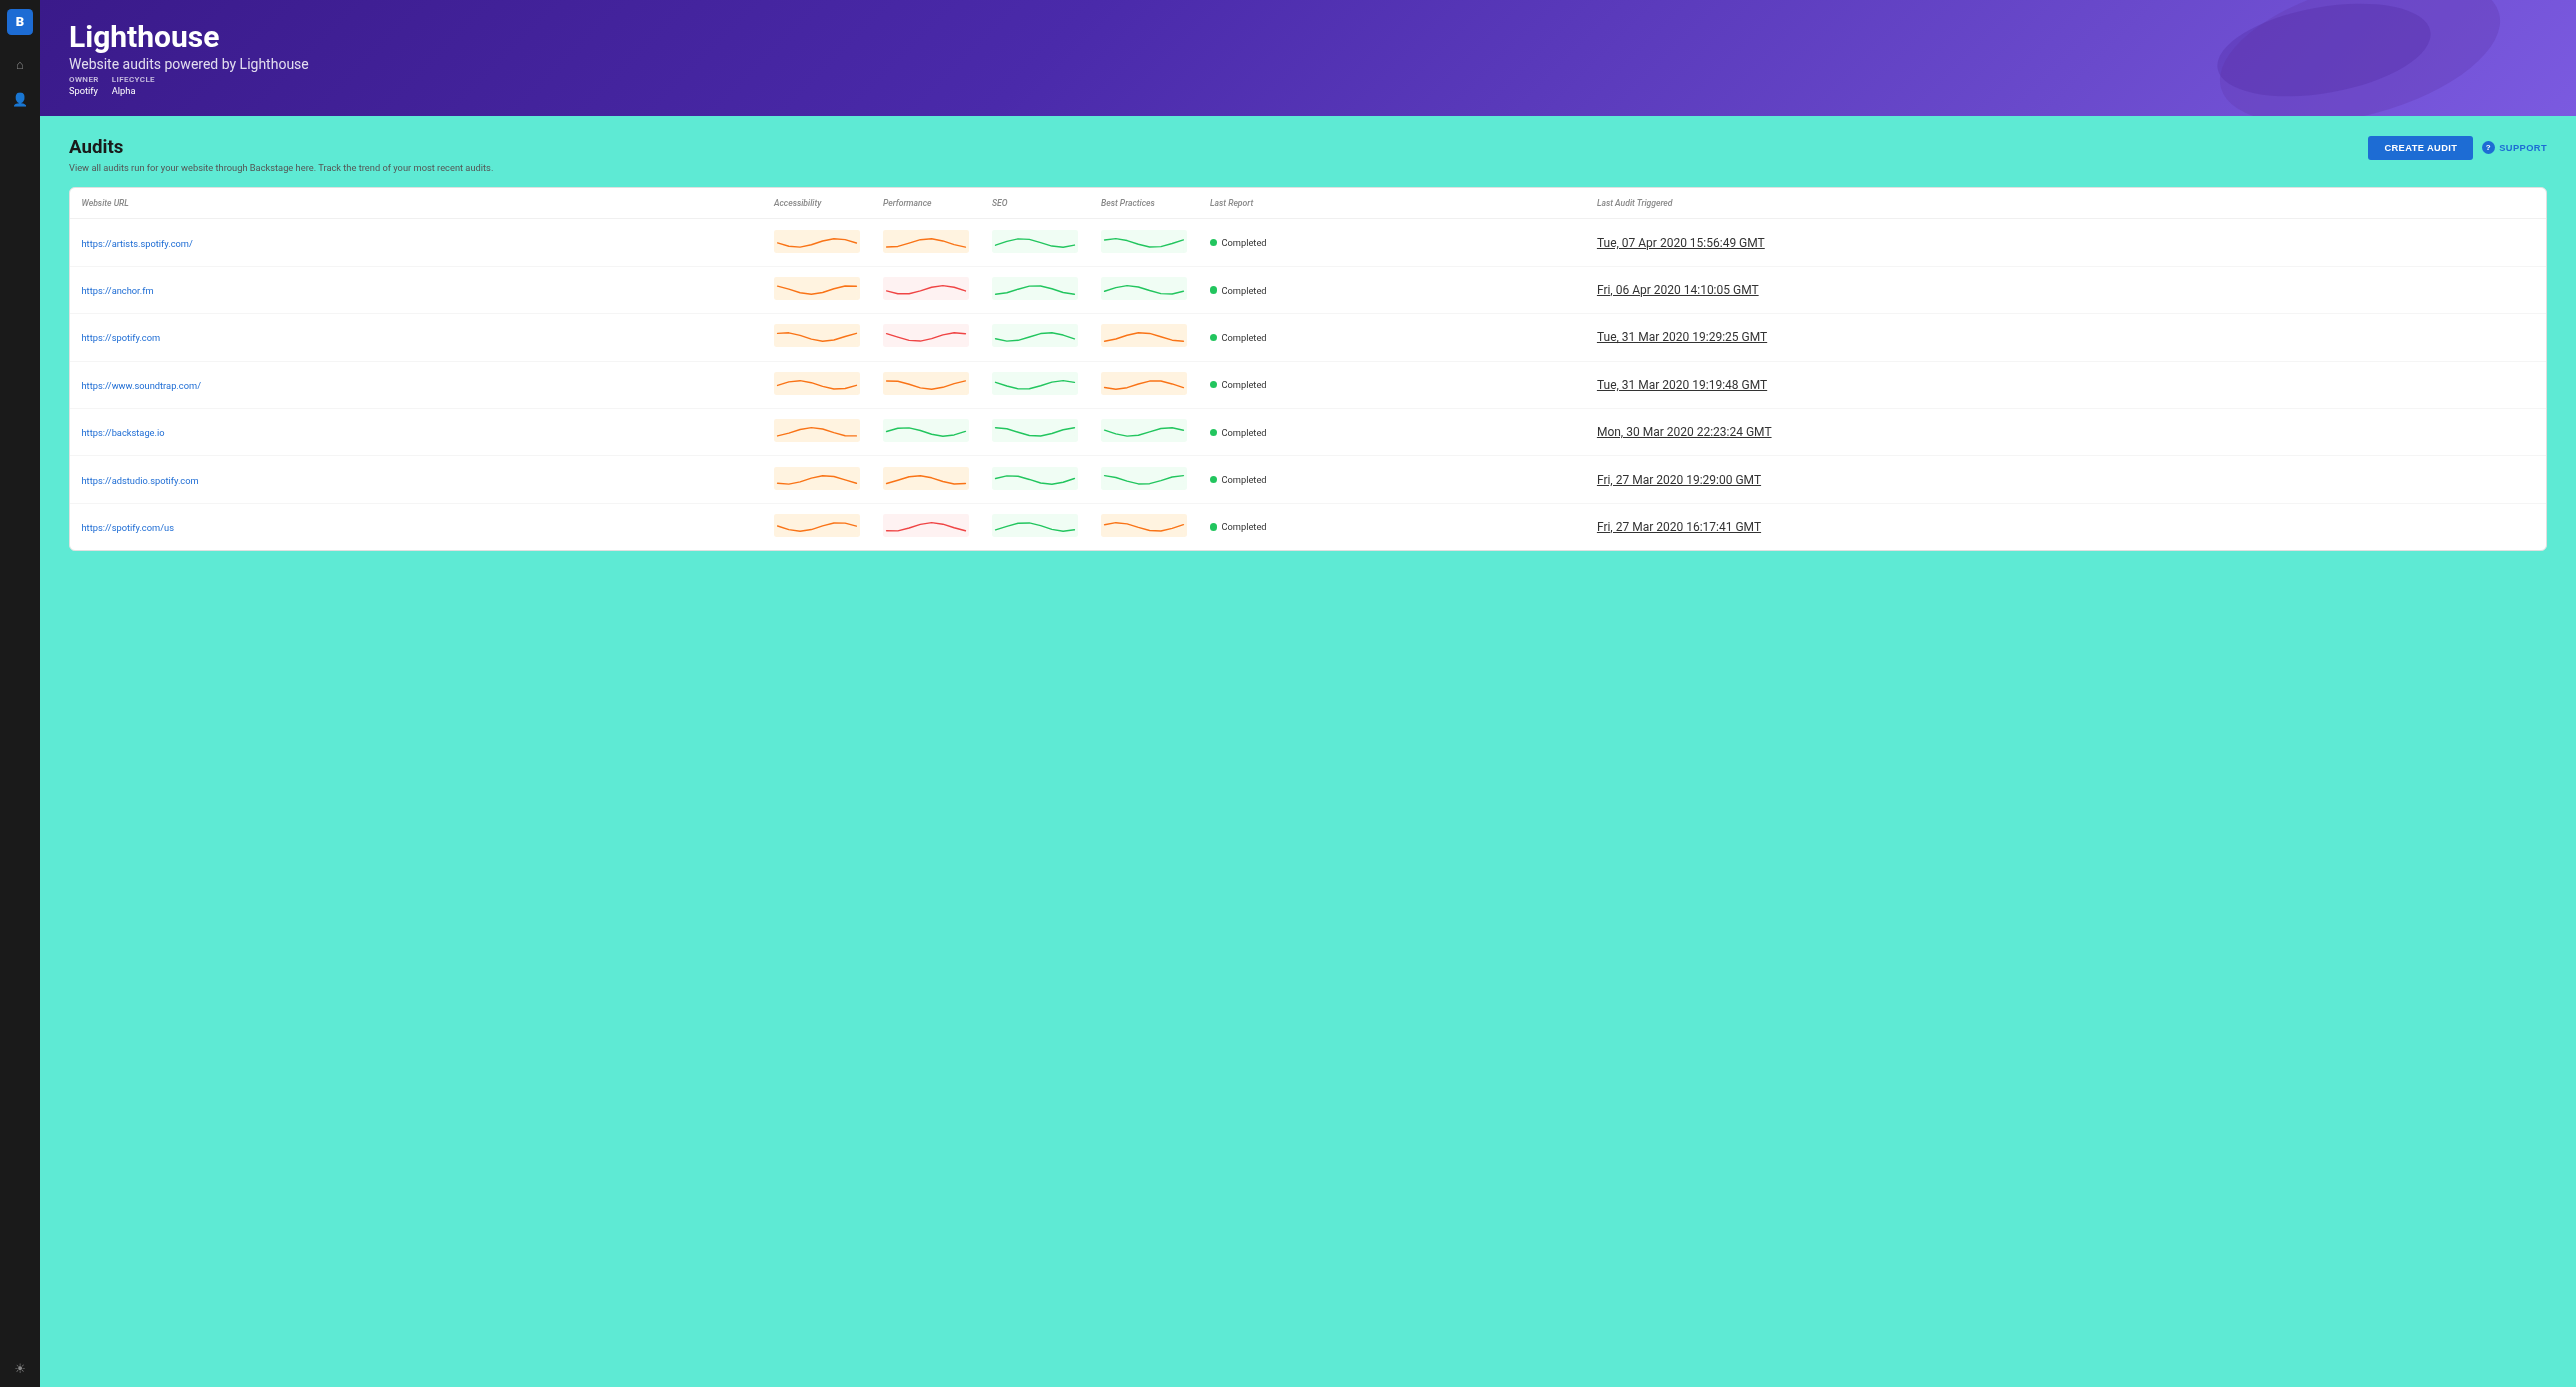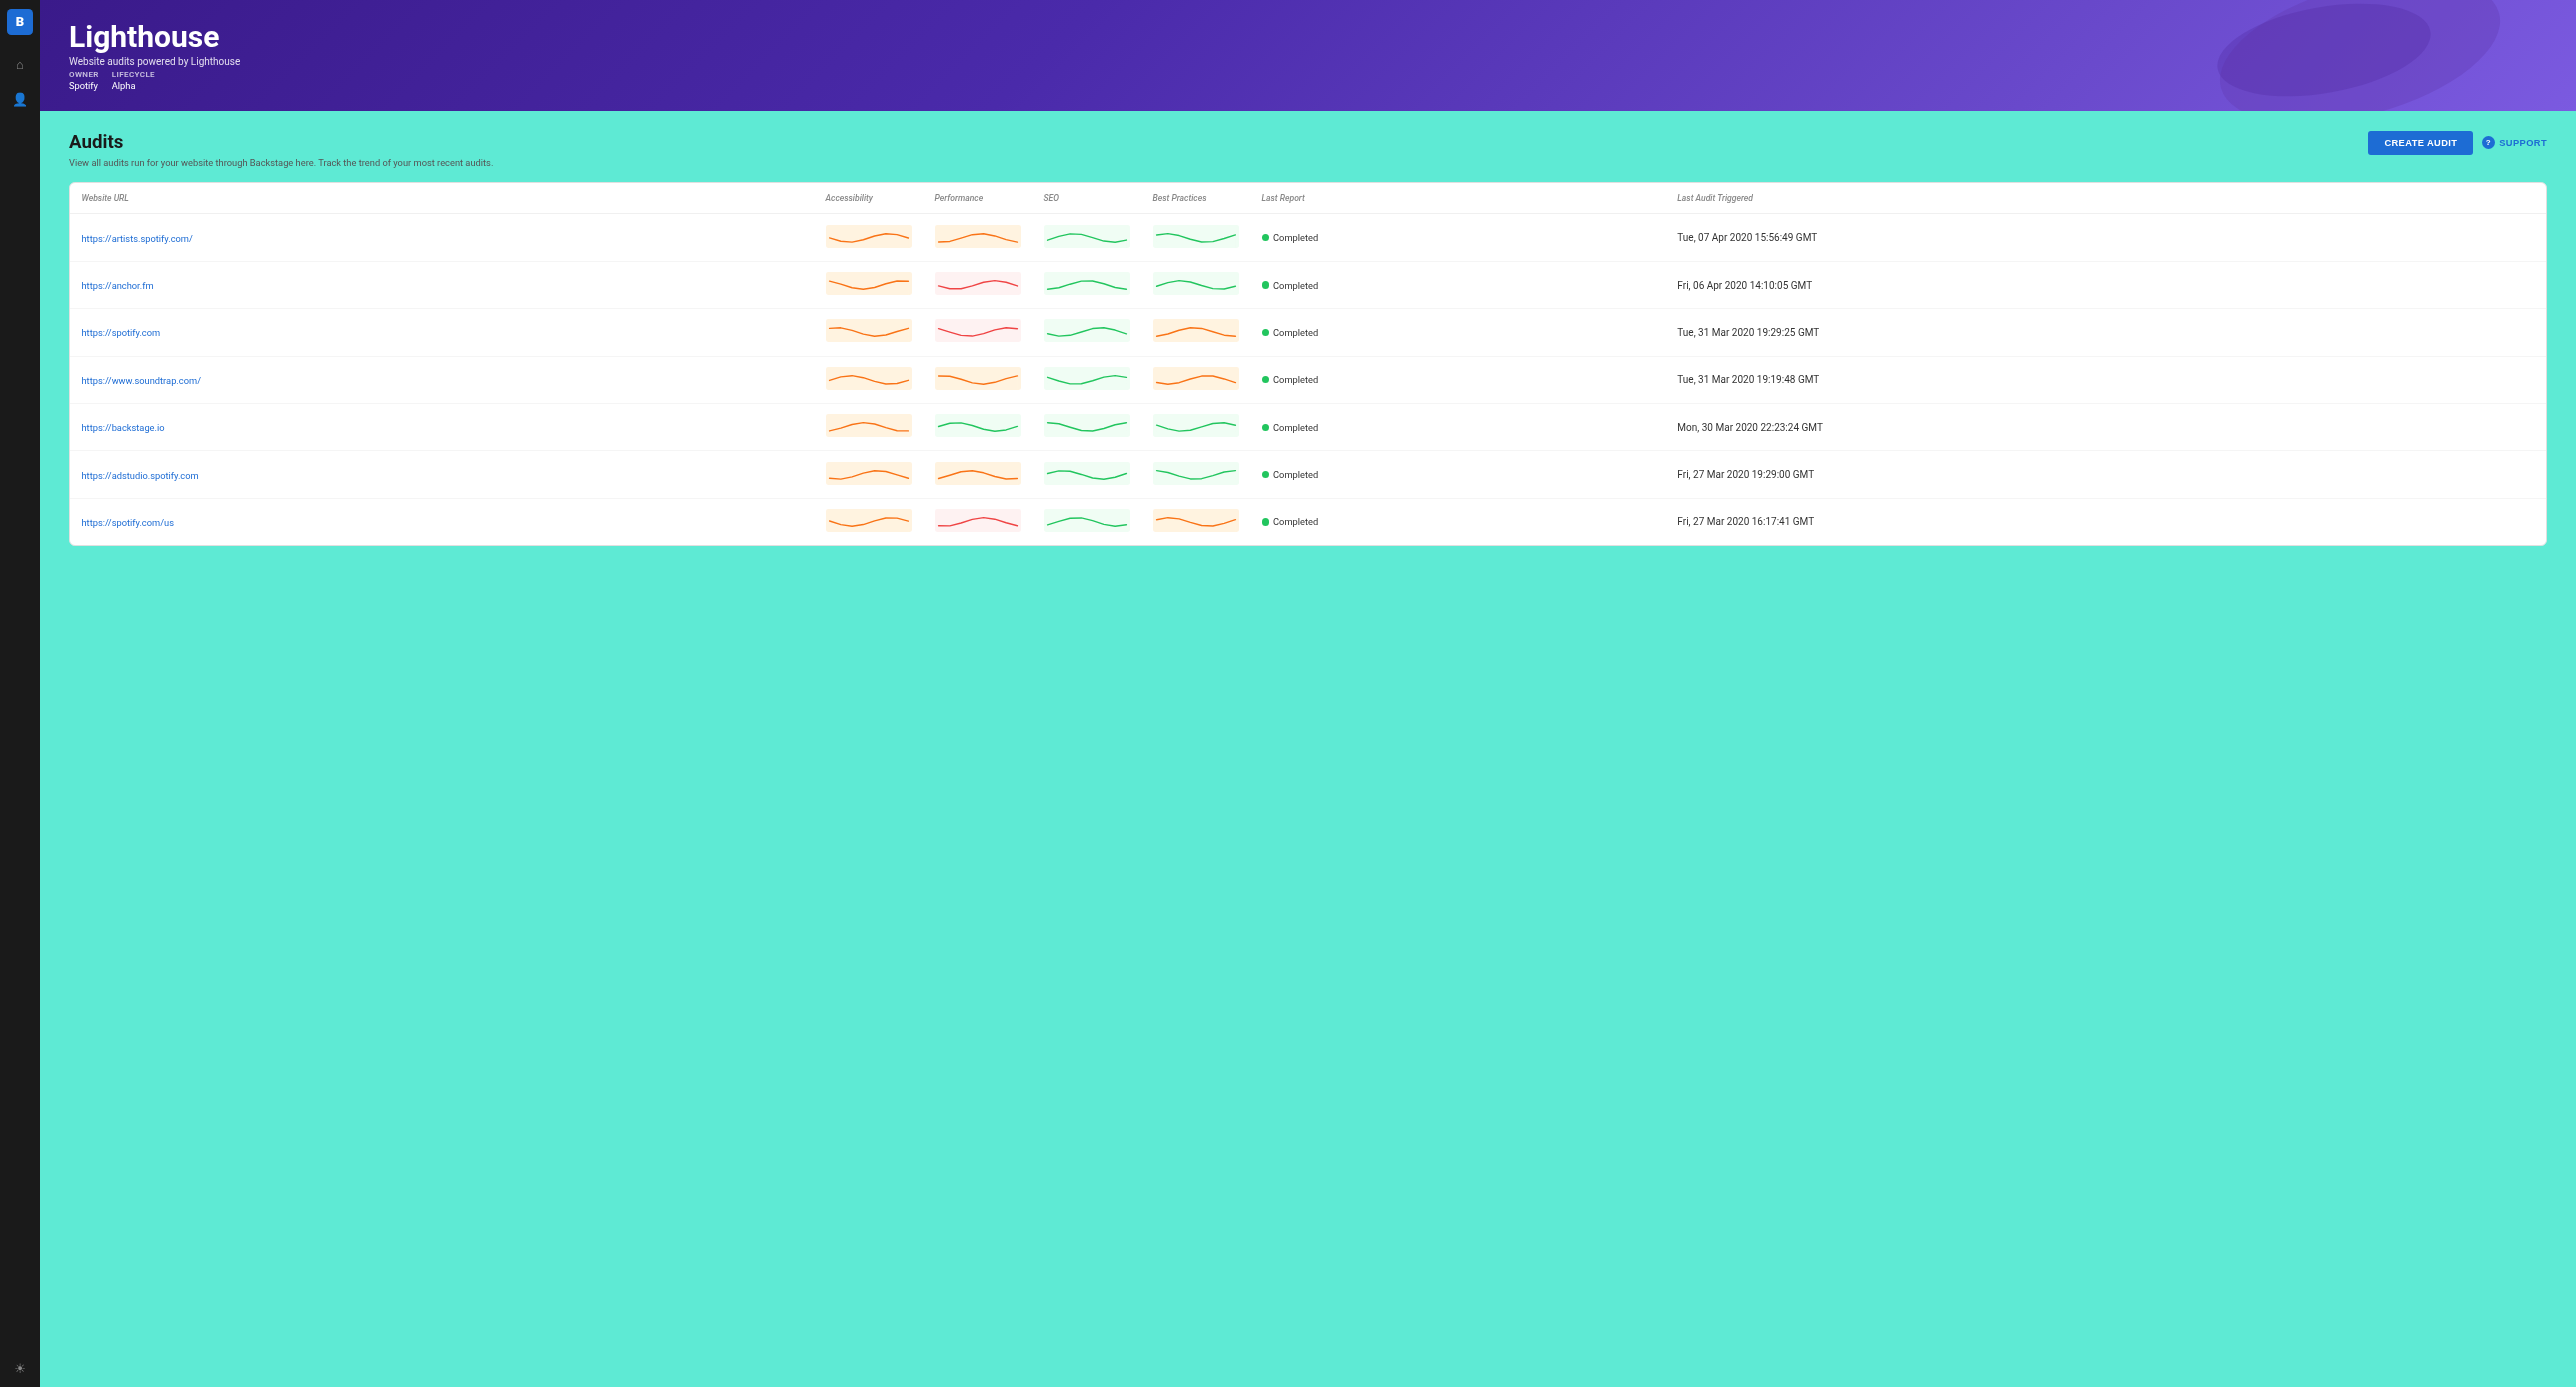--- a/index.html
+++ b/index.html
@@ -96,21 +96,21 @@
     }
     .header-title {
       color: white;
     }
     .header-title h1 {
       font-size: 30px;
       font-weight: 700;
       line-height: 1.1;
     }
     .header-title p {
-      font-size: 10px;
+      font-size: 14px;
       color: rgba(255,255,255,0.85);
       margin-top: 2.9px;
     }
     .header-meta {
       display: flex;
       gap: 13px;
       color: white;
       font-size: 8.6px;
       z-index: 1;
       margin-top: 2.9px;
@@ -255,23 +255,24 @@
     }
     .status-dot {
       width: 7.2px;
       height: 7.2px;
       border-radius: 50%;
       background: #22c55e;
       flex-shrink: 0;
     }
 
     .timestamp {
-      font-size: 10px;
+      font-size: 12px;
       color: #333;
       white-space: nowrap;
+      text-decoration: underline;
     }
   </style>
 </head>
 <body>
 
 <div class="sidebar">
   <div class="sidebar-logo">B</div>
   <div class="sidebar-icon">⌂</div>
   <div class="sidebar-icon">👤</div>
   <div class="sidebar-bottom">

